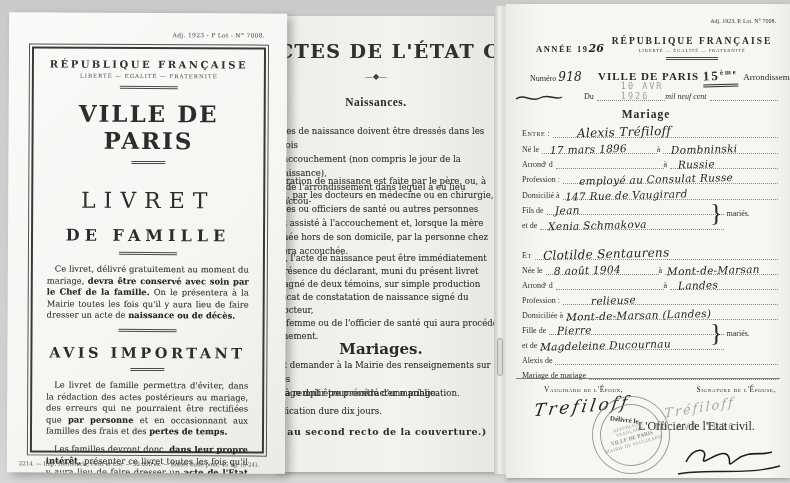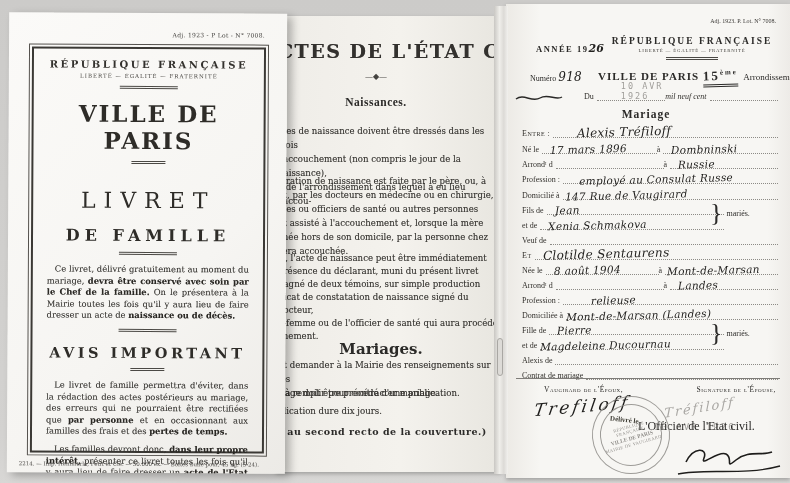--- a/index.html
+++ b/index.html
@@ -239,24 +239,20 @@
       <span class="lbl">et de</span>
       <span class="dotfill">
           <span class="hw">Xenia Schmakova</span>
         </span>
       <span class="spacer"></span>
     </div>
     <div class="brace-group" style="top:196px">
       <span class="brace">}</span>
       <span class="maries">mariés.</span>
     </div>
-    <div class="row" style="top:228px">
-      <span class="lbl">Veuf de</span>
-      <span class="dotfill"></span>
-    </div>
     <div class="row" style="top:243px">
       <span class="lbl caps">Et</span>
       <span class="dotfill">
           <span class="hw" style="font-size:12px">Clotilde Sentaurens</span>
         </span>
     </div>
     <div class="row" style="top:258px">
       <span class="lbl">Née le</span>
       <span class="dotfill">
           <span class="hw">8 août 1904</span>
@@ -302,21 +298,21 @@
     </div>
     <div class="brace-group" style="top:316px">
       <span class="brace">}</span>
       <span class="maries">mariés.</span>
     </div>
     <div class="row" style="top:348px">
       <span class="lbl">Alexis de</span>
       <span class="dotfill"></span>
     </div>
     <div class="row" style="top:363px">
-      <span class="lbl">Contrat de mariage</span>
+      <span class="lbl">Mariage de mariage</span>
       <span class="dotfill"></span>
     </div>
 
     <div class="hrule"></div>
     <div class="sig-labels">
       <span class="sig-epoux-l">Vaugirard de l'Époux,</span>
       <span class="sig-epouse-l">Signature de l'Épouse,</span>
     </div>
     <div class="sig sig-epoux">Trefiloff</div>
     <div class="sig sig-epouse">Tréfiloff</div>

